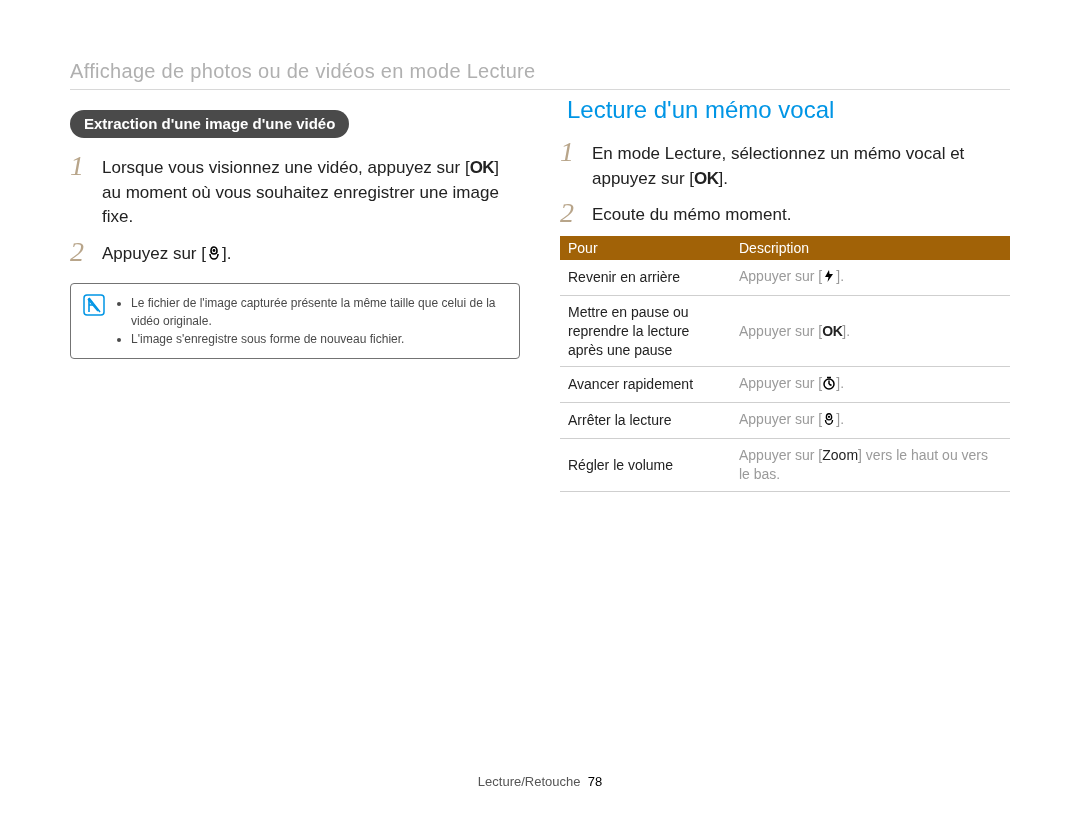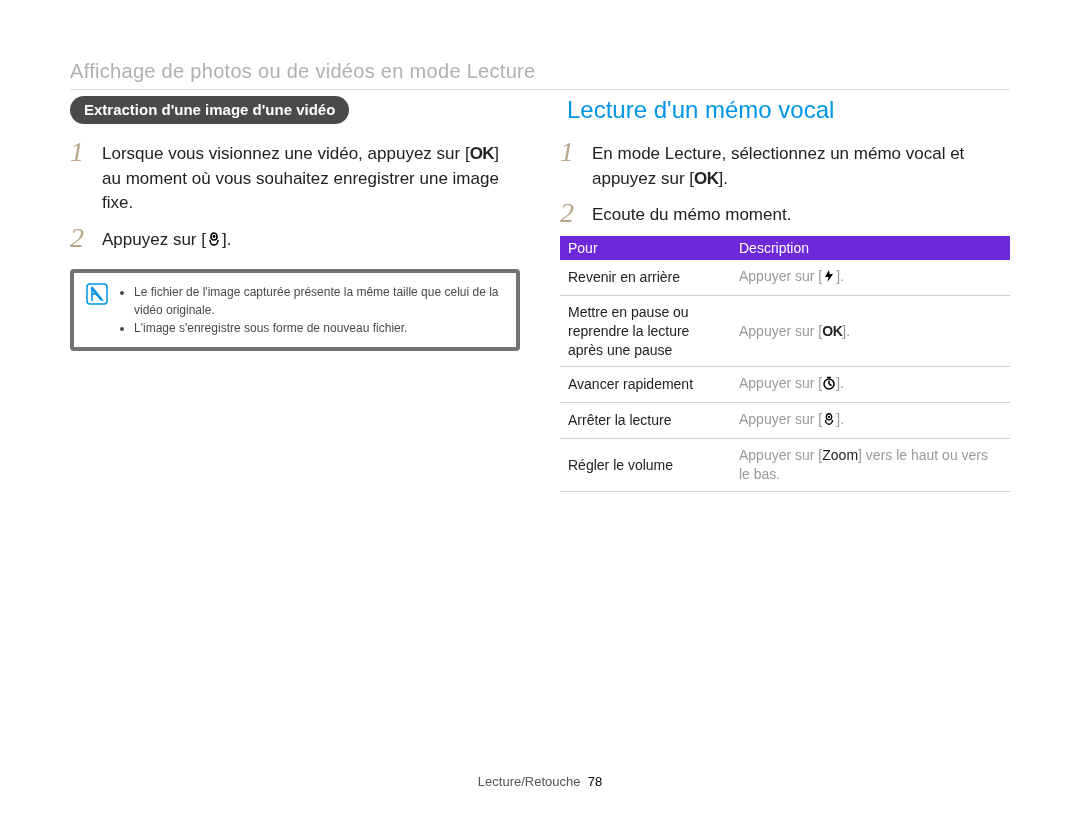--- a/index.html
+++ b/index.html
@@ -35,21 +35,21 @@
   }
   
   .pill {
     display: inline-block;
     background: #4a4a4a;
     color: #ffffff;
     font-size: 15px;
     line-height: 1;
     padding: 6px 14px 7px 14px;
     border-radius: 16px;
-    margin: 0 0 8px 0;
+    margin: 14px 0 8px 0;
     font-weight: 600;
   }
   .section-title {
     color: #0095e5;
     font-size: 24px;
     font-weight: 400;
     margin: 0 0 14px 7px;
   }
   
   .step { display: flex; align-items: flex-start; gap: 10px; margin: 6px 0 8px 0; }
@@ -68,42 +68,42 @@
   }
   
   .glyph-ok {
     display:inline-block; font-weight:800; letter-spacing:-0.5px;
   }
   .glyph-box { display:inline-block; vertical-align: -2px; }
   
   .note {
     display: flex;
     gap: 10px;
-    border: 4px solid #737373;
+    border: 1px solid #737373;
     border-radius: 4px;
     padding: 10px 12px;
     margin-top: 14px;
     background: #fff;
   }
   .note-icon {
     width: 22px; height: 22px;
     flex: 0 0 22px;
     display:flex;align-items:center;justify-content:center;
   }
   .note ul { margin: 0; padding-left: 16px; }
   .note li { font-size: 12px; color: #4a4a4a; line-height: 1.5; }
   
   table.controls {
     width: 100%;
     border-collapse: collapse;
     margin-top: 6px;
     font-size: 14px;
   }
   table.controls thead th {
-    background: #6d28d9;
+    background: #a16207;
     color: #ffffff;
     font-weight: 400;
     text-align: left;
     padding: 4px 8px;
     font-size: 14px;
   }
   table.controls tbody td {
     border-bottom: 1px solid #cfcfcf;
     padding: 7px 8px;
     vertical-align: middle;

